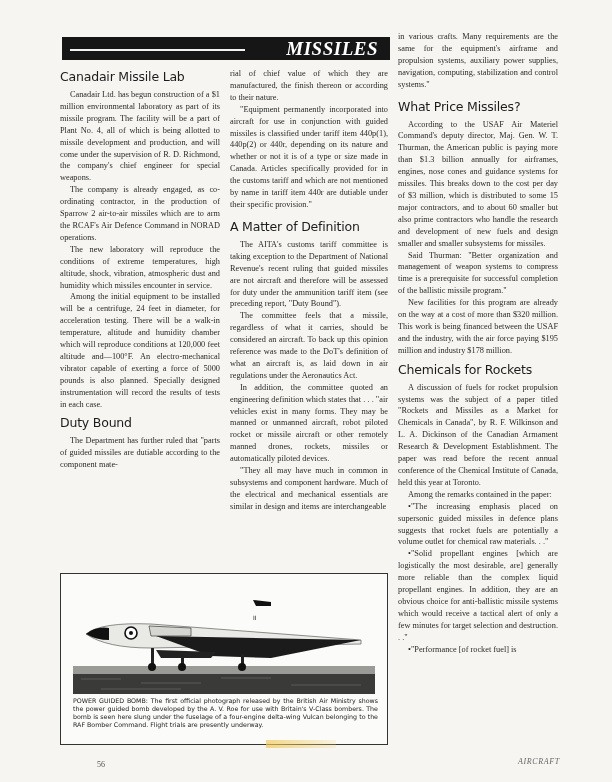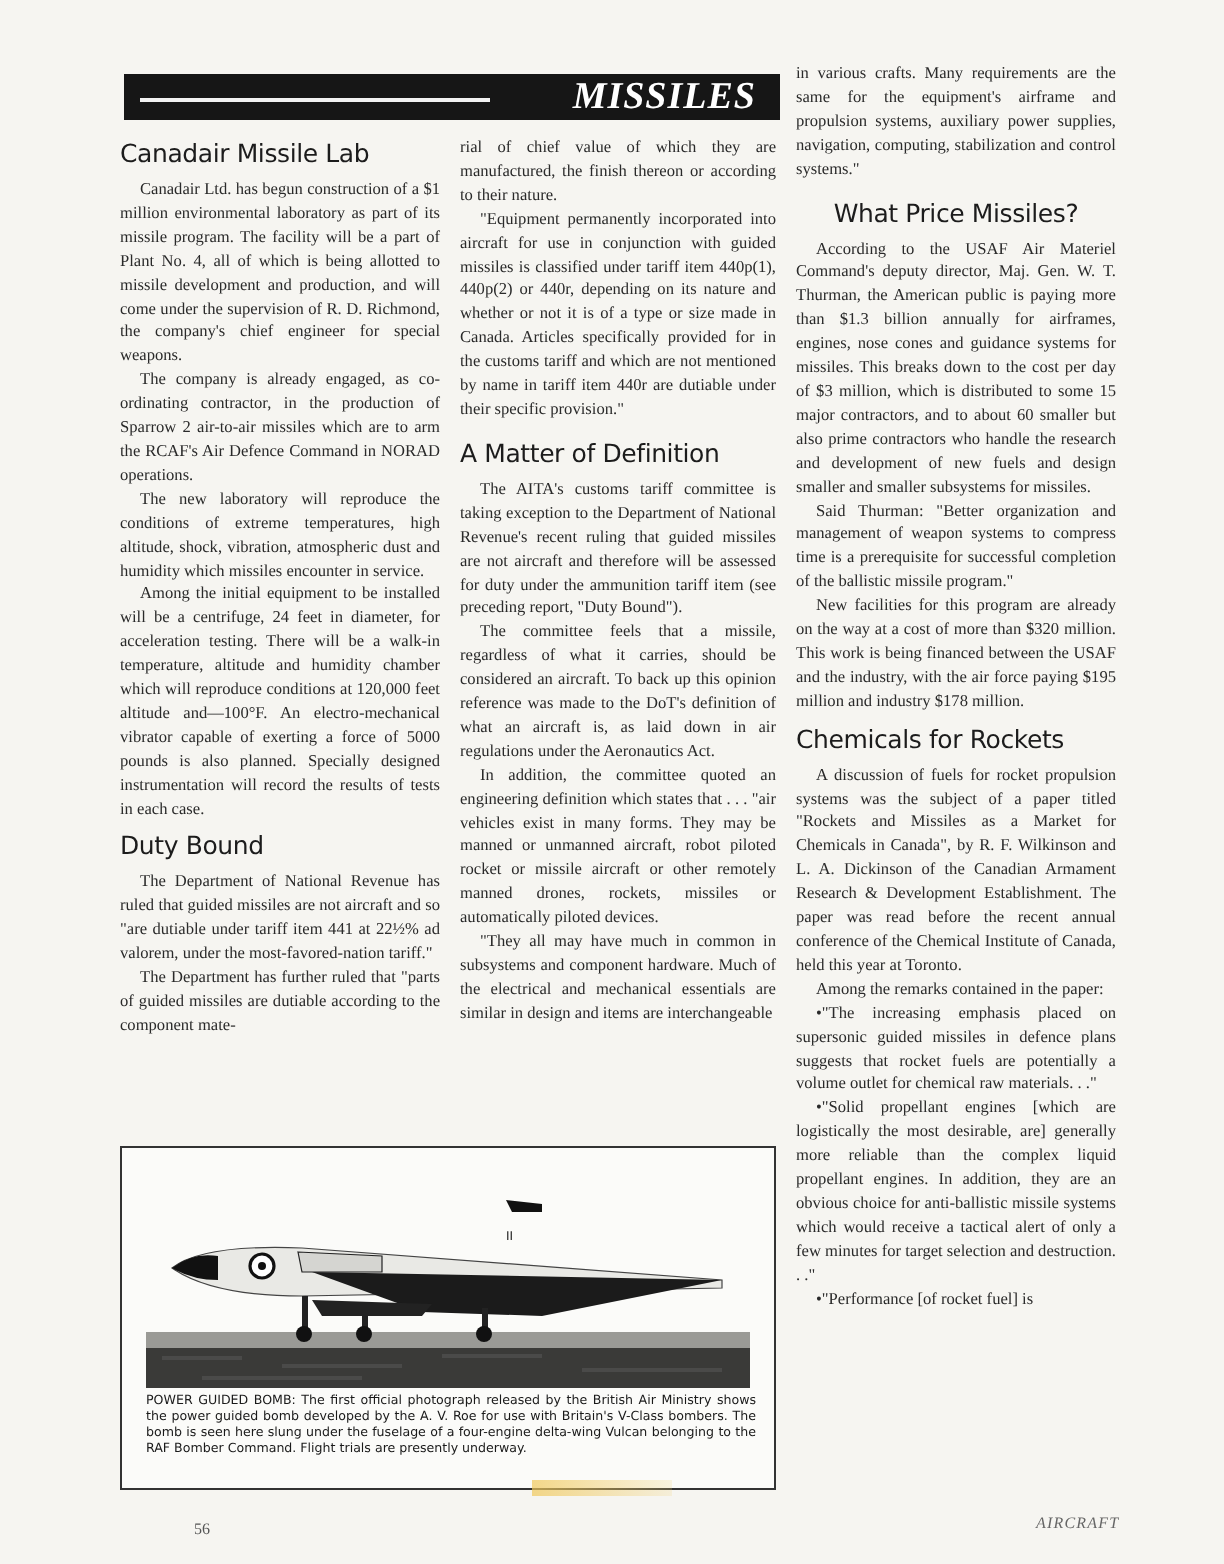--- a/index.html
+++ b/index.html
@@ -68,37 +68,36 @@
     <div class="title">MISSILES</div>
   </div>
 
   <div class="col col1">
     <h2>Canadair Missile Lab</h2>
     <p>Canadair Ltd. has begun construction of a $1 million environmental laboratory as part of its missile program. The facility will be a part of Plant No. 4, all of which is being allotted to missile development and production, and will come under the supervision of R. D. Richmond, the company's chief engineer for special weapons.</p>
     <p>The company is already engaged, as co-ordinating contractor, in the production of Sparrow 2 air-to-air missiles which are to arm the RCAF's Air Defence Command in NORAD operations.</p>
     <p>The new laboratory will reproduce the conditions of extreme temperatures, high altitude, shock, vibration, atmospheric dust and humidity which missiles encounter in service.</p>
     <p>Among the initial equipment to be installed will be a centrifuge, 24 feet in diameter, for acceleration testing. There will be a walk-in temperature, altitude and humidity chamber which will reproduce conditions at 120,000 feet altitude and—100°F. An electro-mechanical vibrator capable of exerting a force of 5000 pounds is also planned. Specially designed instrumentation will record the results of tests in each case.</p>
     <h2>Duty Bound</h2>
-    <p>The Department of National Revenue has ruled that guided missiles are not aircraft and so "are dutiable under tariff item 441 at 22½% ad valorem, under the most-favored-nation tariff."</p>
     <p>The Department has further ruled that "parts of guided missiles are dutiable according to the component mate-</p>
   </div>
 
   <div class="col col2">
     <p class="noind">rial of chief value of which they are manufactured, the finish thereon or according to their nature.</p>
     <p>"Equipment permanently incorporated into aircraft for use in conjunction with guided missiles is classified under tariff item 440p(1), 440p(2) or 440r, depending on its nature and whether or not it is of a type or size made in Canada. Articles specifically provided for in the customs tariff and which are not mentioned by name in tariff item 440r are dutiable under their specific provision."</p>
     <h2 style="margin-top:9px;">A Matter of Definition</h2>
     <p>The AITA's customs tariff committee is taking exception to the Department of National Revenue's recent ruling that guided missiles are not aircraft and therefore will be assessed for duty under the ammunition tariff item (see preceding report, "Duty Bound").</p>
     <p>The committee feels that a missile, regardless of what it carries, should be considered an aircraft. To back up this opinion reference was made to the DoT's definition of what an aircraft is, as laid down in air regulations under the Aeronautics Act.</p>
     <p>In addition, the committee quoted an engineering definition which states that . . . "air vehicles exist in many forms. They may be manned or unmanned aircraft, robot piloted rocket or missile aircraft or other remotely manned drones, rockets, missiles or automatically piloted devices.</p>
     <p>"They all may have much in common in subsystems and component hardware. Much of the electrical and mechanical essentials are similar in design and items are interchangeable</p>
   </div>
 
   <div class="col col3">
     <p class="noind">in various crafts. Many requirements are the same for the equipment's airframe and propulsion systems, auxiliary power supplies, navigation, computing, stabilization and control systems."</p>
-    <h2 style="margin-top:9px;text-align:center;">What Price Missiles?</h2>
+    <h2 style="margin-top:9px;">What Price Missiles?</h2>
     <p>According to the USAF Air Materiel Command's deputy director, Maj. Gen. W. T. Thurman, the American public is paying more than $1.3 billion annually for airframes, engines, nose cones and guidance systems for missiles. This breaks down to the cost per day of $3 million, which is distributed to some 15 major contractors, and to about 60 smaller but also prime contractors who handle the research and development of new fuels and design smaller and smaller subsystems for missiles.</p>
     <p>Said Thurman: "Better organization and management of weapon systems to compress time is a prerequisite for successful completion of the ballistic missile program."</p>
     <p>New facilities for this program are already on the way at a cost of more than $320 million. This work is being financed between the USAF and the industry, with the air force paying $195 million and industry $178 million.</p>
     <h2>Chemicals for Rockets</h2>
     <p>A discussion of fuels for rocket propulsion systems was the subject of a paper titled "Rockets and Missiles as a Market for Chemicals in Canada", by R. F. Wilkinson and L. A. Dickinson of the Canadian Armament Research &amp; Development Establishment. The paper was read before the recent annual conference of the Chemical Institute of Canada, held this year at Toronto.</p>
     <p>Among the remarks contained in the paper:</p>
     <p class="bullet">"The increasing emphasis placed on supersonic guided missiles in defence plans suggests that rocket fuels are potentially a volume outlet for chemical raw materials. . ."</p>
     <p class="bullet">"Solid propellant engines [which are logistically the most desirable, are] generally more reliable than the complex liquid propellant engines. In addition, they are an obvious choice for anti-ballistic missile systems which would receive a tactical alert of only a few minutes for target selection and destruction. . ."</p>
     <p class="bullet">"Performance [of rocket fuel] is</p>
   </div>

